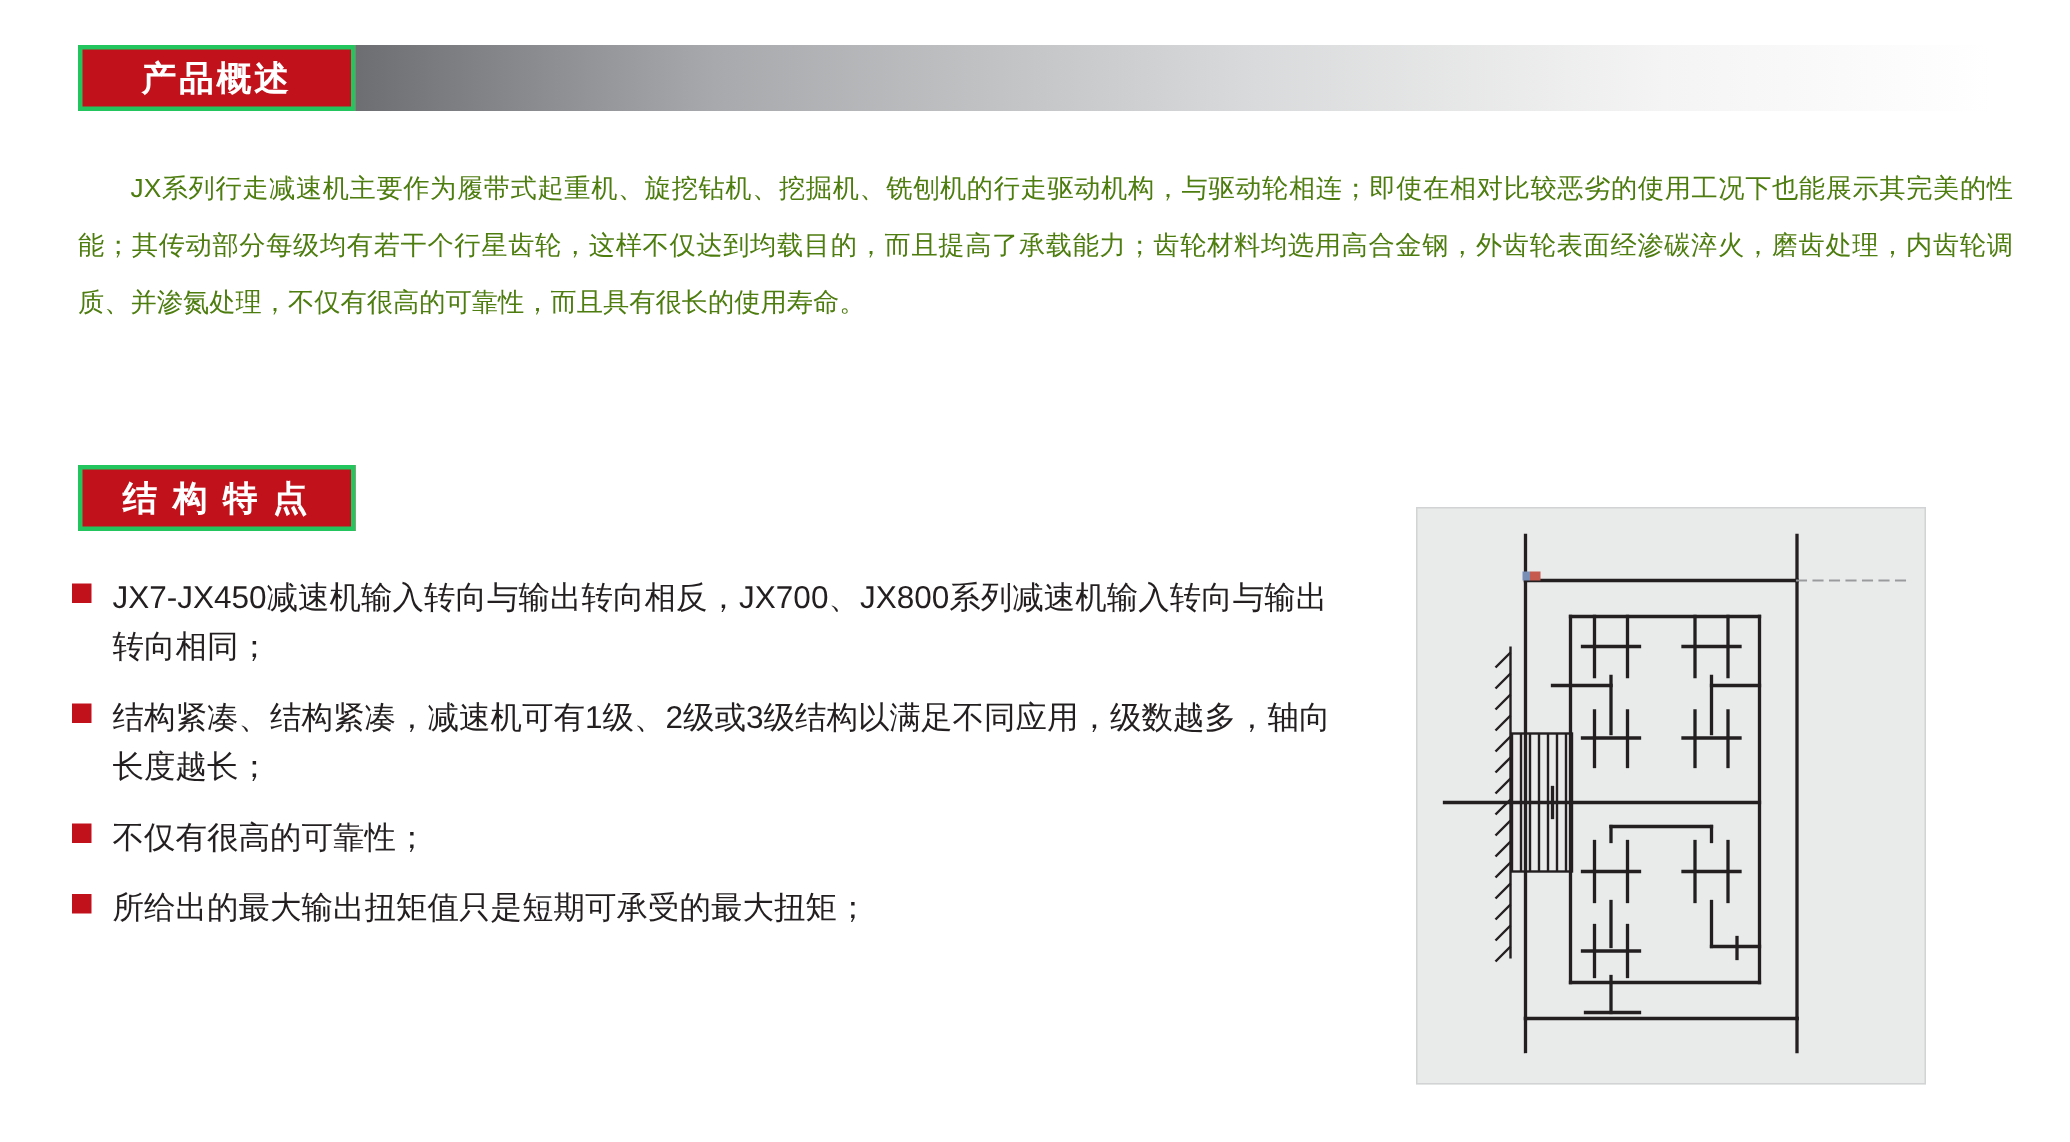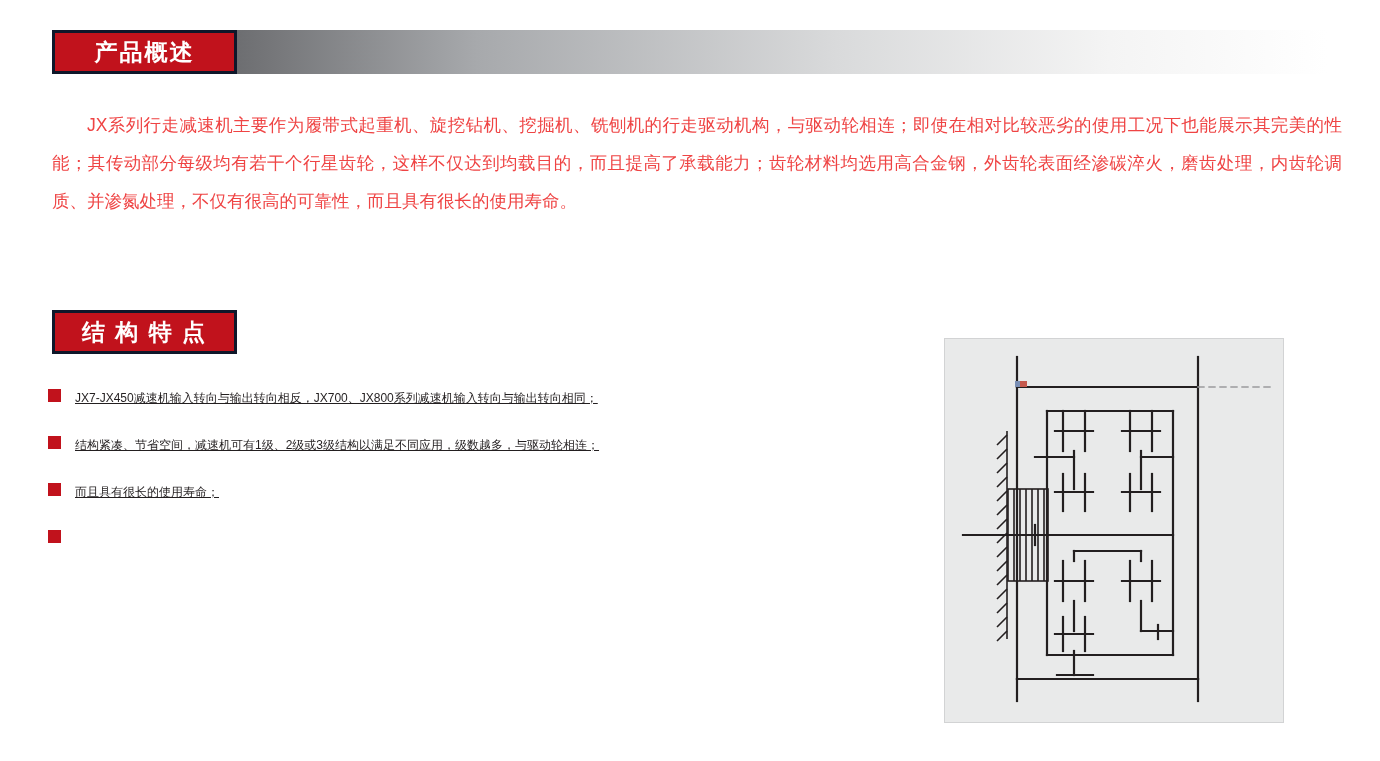--- a/index.html
+++ b/index.html
@@ -30,21 +30,21 @@
     font-weight: bold;
     letter-spacing: 2px;
     display: flex;
     align-items: center;
     justify-content: center;
     padding: 0 24px;
     height: 100%;
     box-sizing: border-box;
   }
   .section-head .tab.inset {
-    border: 3px solid #0f172a;
+    border: 3px solid #22c55e;
     outline: 0;
   }
   .section-head .gradient {
     height: 100%;
     width: 1090px;
     background: linear-gradient(to right, #6d6e71 0%, #a7a9ac 22%, #d9dadb 55%, #f4f4f4 80%, #ffffff 100%);
   }
 
   
   #sec-overview-head { left: 52px; top: 30px; }
@@ -57,21 +57,21 @@
   
   #overview-text {
     position: absolute;
     left: 52px;
     top: 106px;
     width: 1290px;
     font-size: 17.5px;
     line-height: 38px;
     text-indent: 2em;
     text-align: justify;
-    color: #ef4444;
+    color: #4d7c0f;
   }
 
   
   #feature-list {
     position: absolute;
     left: 48px;
     top: 382px;
     width: 840px;
   }
   .feature-item {
@@ -81,24 +81,23 @@
   }
   .bullet {
     width: 13px;
     height: 13px;
     background: #c1121c;
     flex: 0 0 13px;
     margin-top: 7px;
     margin-right: 14px;
   }
   .feature-text {
-    font-size: 12px;
+    font-size: 21px;
     line-height: 33px;
     color: #231f20;
-    text-decoration: underline;
   }
 
   
   #diagram-panel {
     position: absolute;
     left: 944px;
     top: 338px;
     width: 340px;
     height: 385px;
     background: #e9eaea;
@@ -123,28 +122,29 @@
   <div class="tab inset">结 构 特 点</div>
 </div>
 
 <div id="feature-list">
   <div class="feature-item">
     <span class="bullet"></span>
     <span class="feature-text">JX7-JX450减速机输入转向与输出转向相反，JX700、JX800系列减速机输入转向与输出转向相同；</span>
   </div>
   <div class="feature-item">
     <span class="bullet"></span>
-    <span class="feature-text">结构紧凑、节省空间，减速机可有1级、2级或3级结构以满足不同应用，级数越多，与驱动轮相连；</span>
-  </div>
-  <div class="feature-item">
-    <span class="bullet"></span>
-    <span class="feature-text">而且具有很长的使用寿命；</span>
-  </div>
-  <div class="feature-item">
-    <span class="bullet"></span>
+    <span class="feature-text">结构紧凑、结构紧凑，减速机可有1级、2级或3级结构以满足不同应用，级数越多，轴向长度越长；</span>
+  </div>
+  <div class="feature-item">
+    <span class="bullet"></span>
+    <span class="feature-text">不仅有很高的可靠性；</span>
+  </div>
+  <div class="feature-item">
+    <span class="bullet"></span>
+    <span class="feature-text">所给出的最大输出扭矩值只是短期可承受的最大扭矩；</span>
   </div>
 </div>
 
 <div id="diagram-panel">
   <svg id="diagram-svg" width="338" height="383" viewBox="0 0 338 383">
     <g stroke="#231f20" fill="none" stroke-width="2.2" stroke-linecap="square">
 
       <path d="M72 18 L72 48"></path>
       <path d="M72 48 L253 48"></path>
       <path d="M253 18 L253 48"></path>

